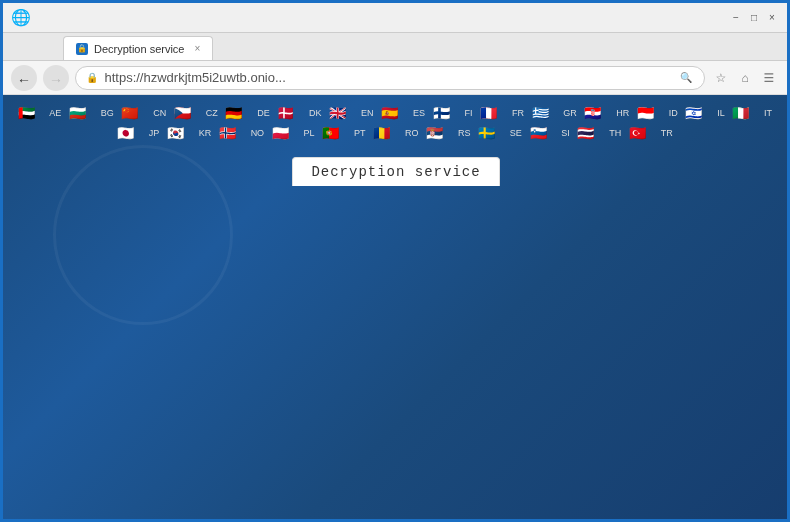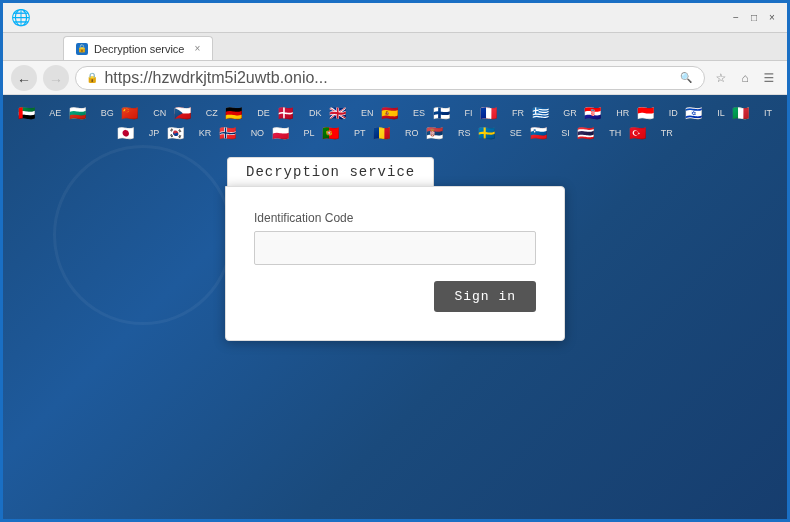--- a/index.html
+++ b/index.html
@@ -140,21 +140,21 @@
       color: #333;
     }
 
     .address-lock {
       color: #2a7a2a;
       font-size: 10px;
     }
 
     .address-text {
       flex: 1;
-      font-size: 16px;
+      font-size: 13px;
       color: #555;
     }
 
     .address-search {
       width: 14px;
       height: 14px;
       display: flex;
       align-items: center;
       justify-content: center;
       font-size: 10px;
@@ -470,23 +470,16 @@
           </div>
           <div class="flag-item">
             <span class="flag-emoji">🇹🇷</span>
             <span class="flag-code">TR</span>
           </div>
         </div>
     </div>
 
     <div class="login-area">
       <div class="card-tab">Decryption service</div>
-      <div class="login-card">
-        <div class="field-label">Identification Code</div>
-        <input class="id-input" type="text" placeholder="" style="">
-        <div class="signin-row">
-          <button class="signin-btn">Sign in</button>
-        </div>
-      </div>
     </div>
 
   </div>
 </div>
 
 </body></html>

